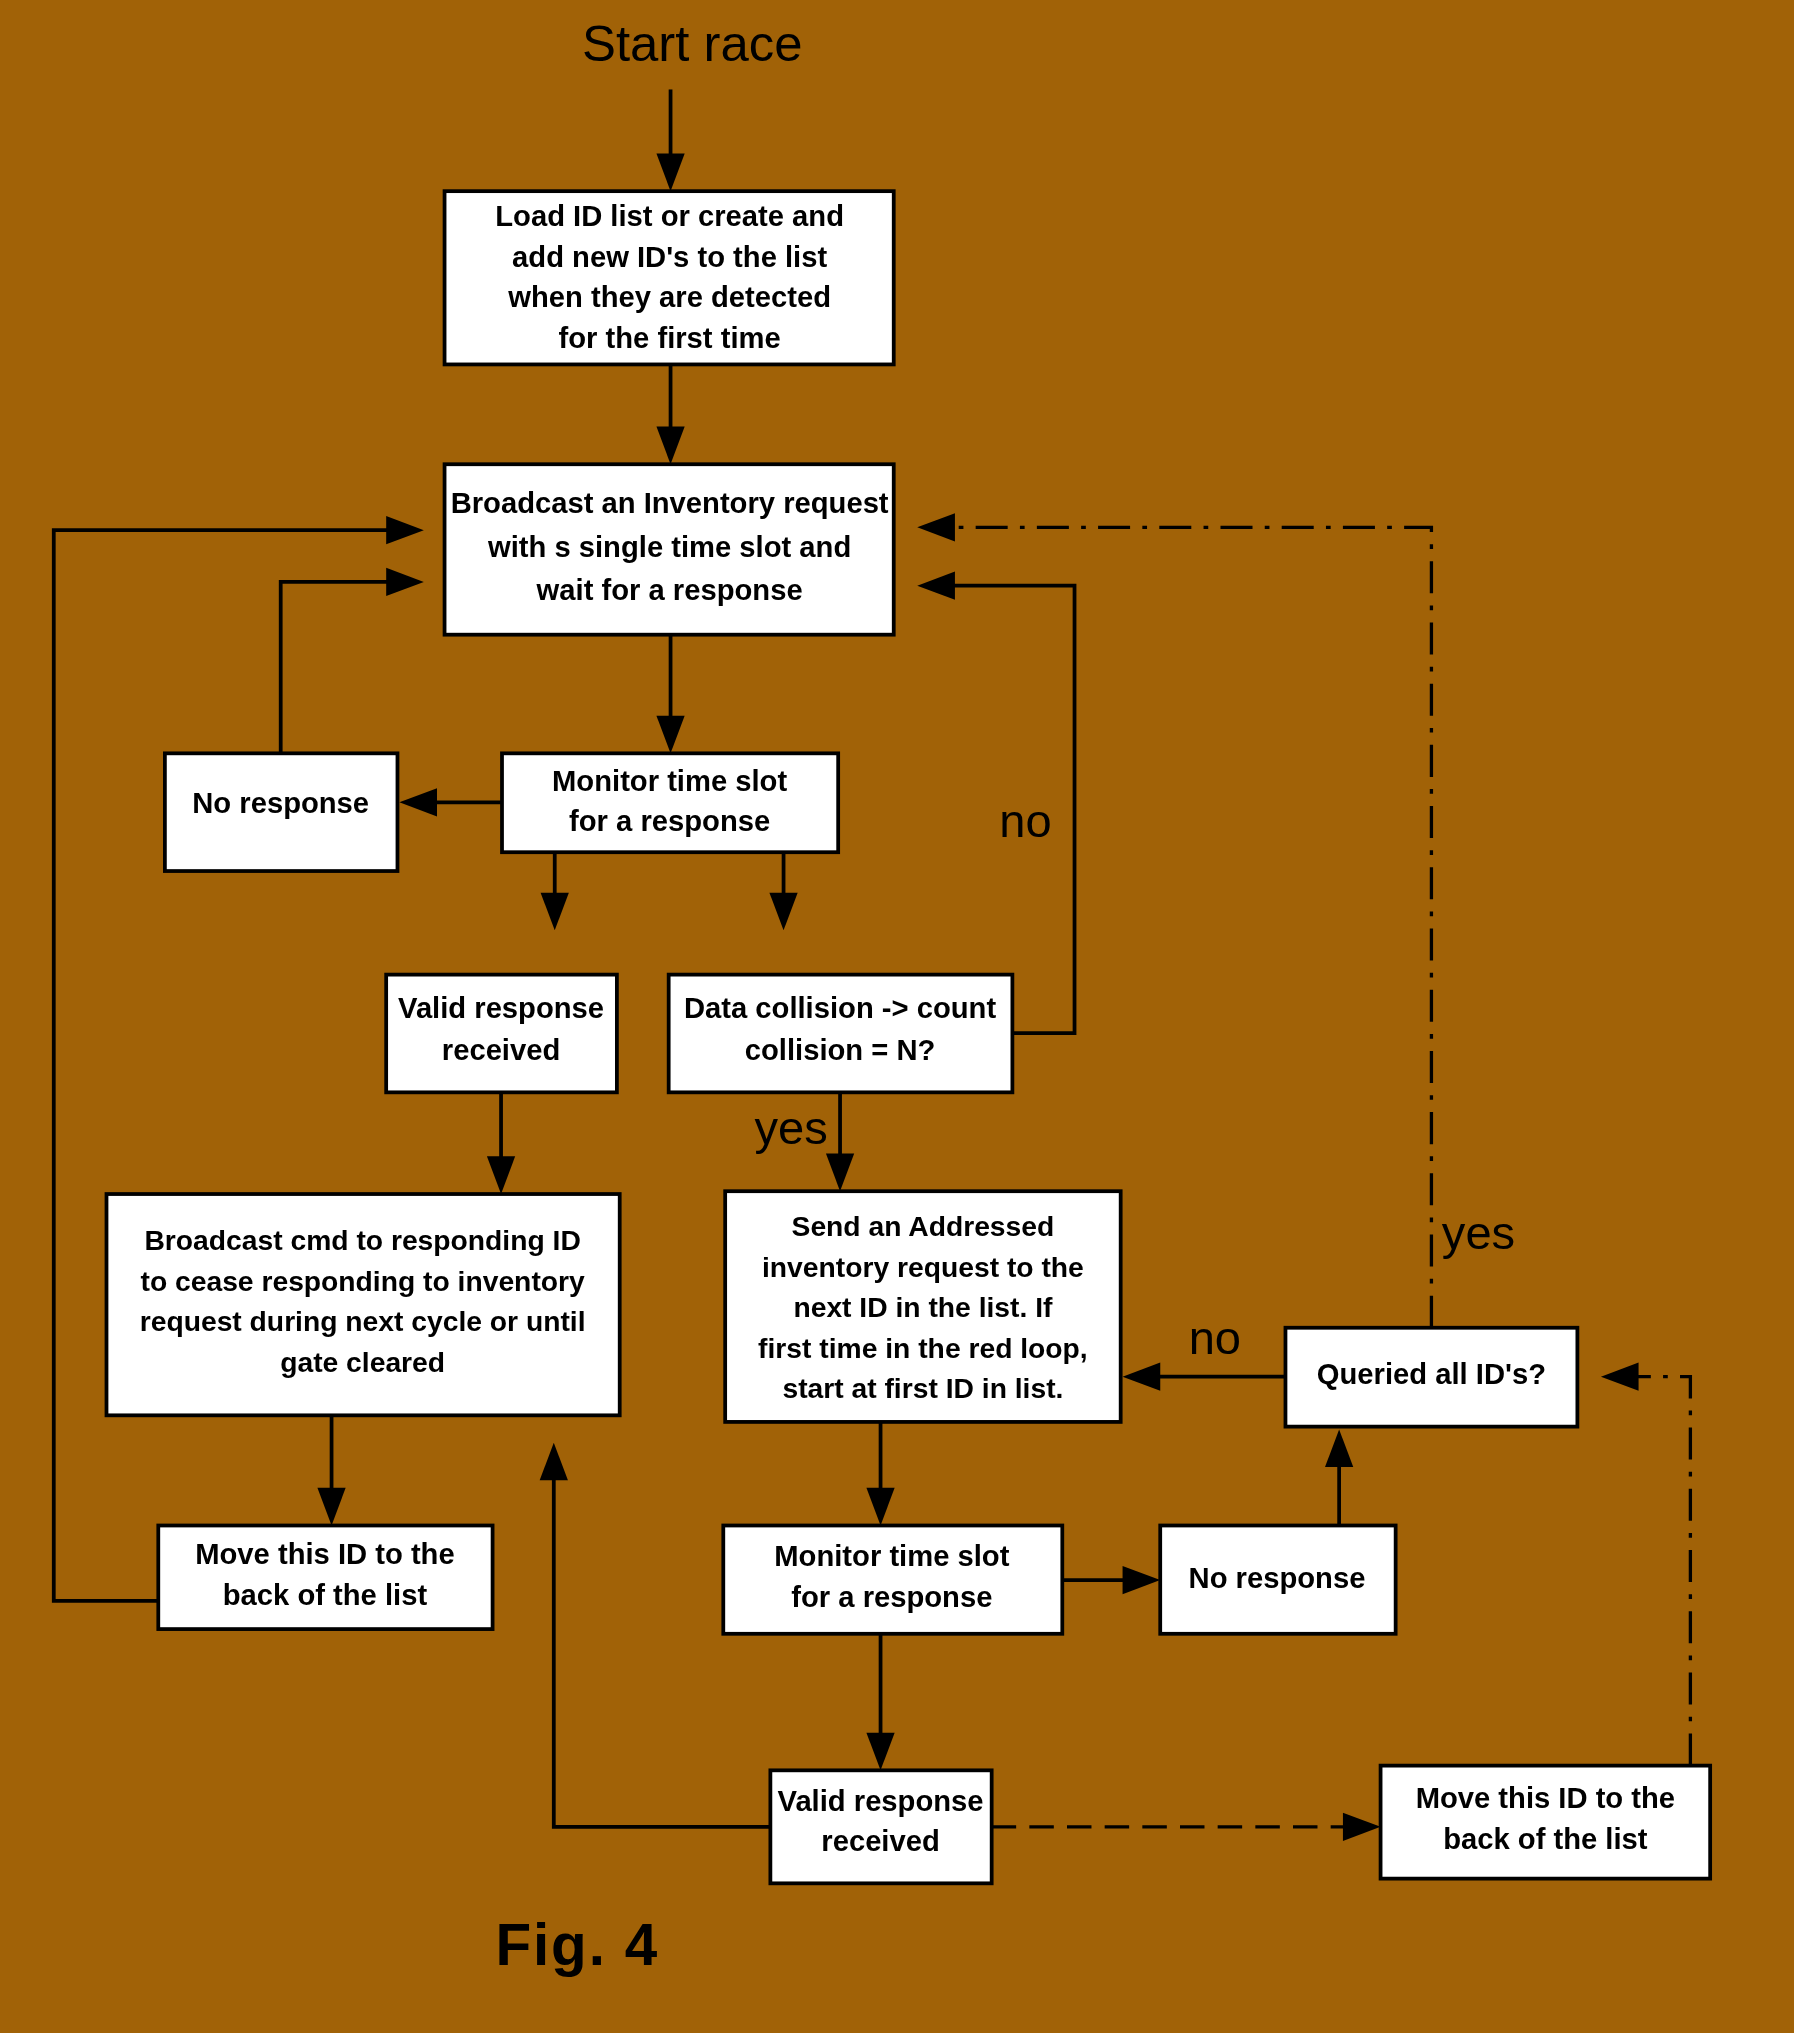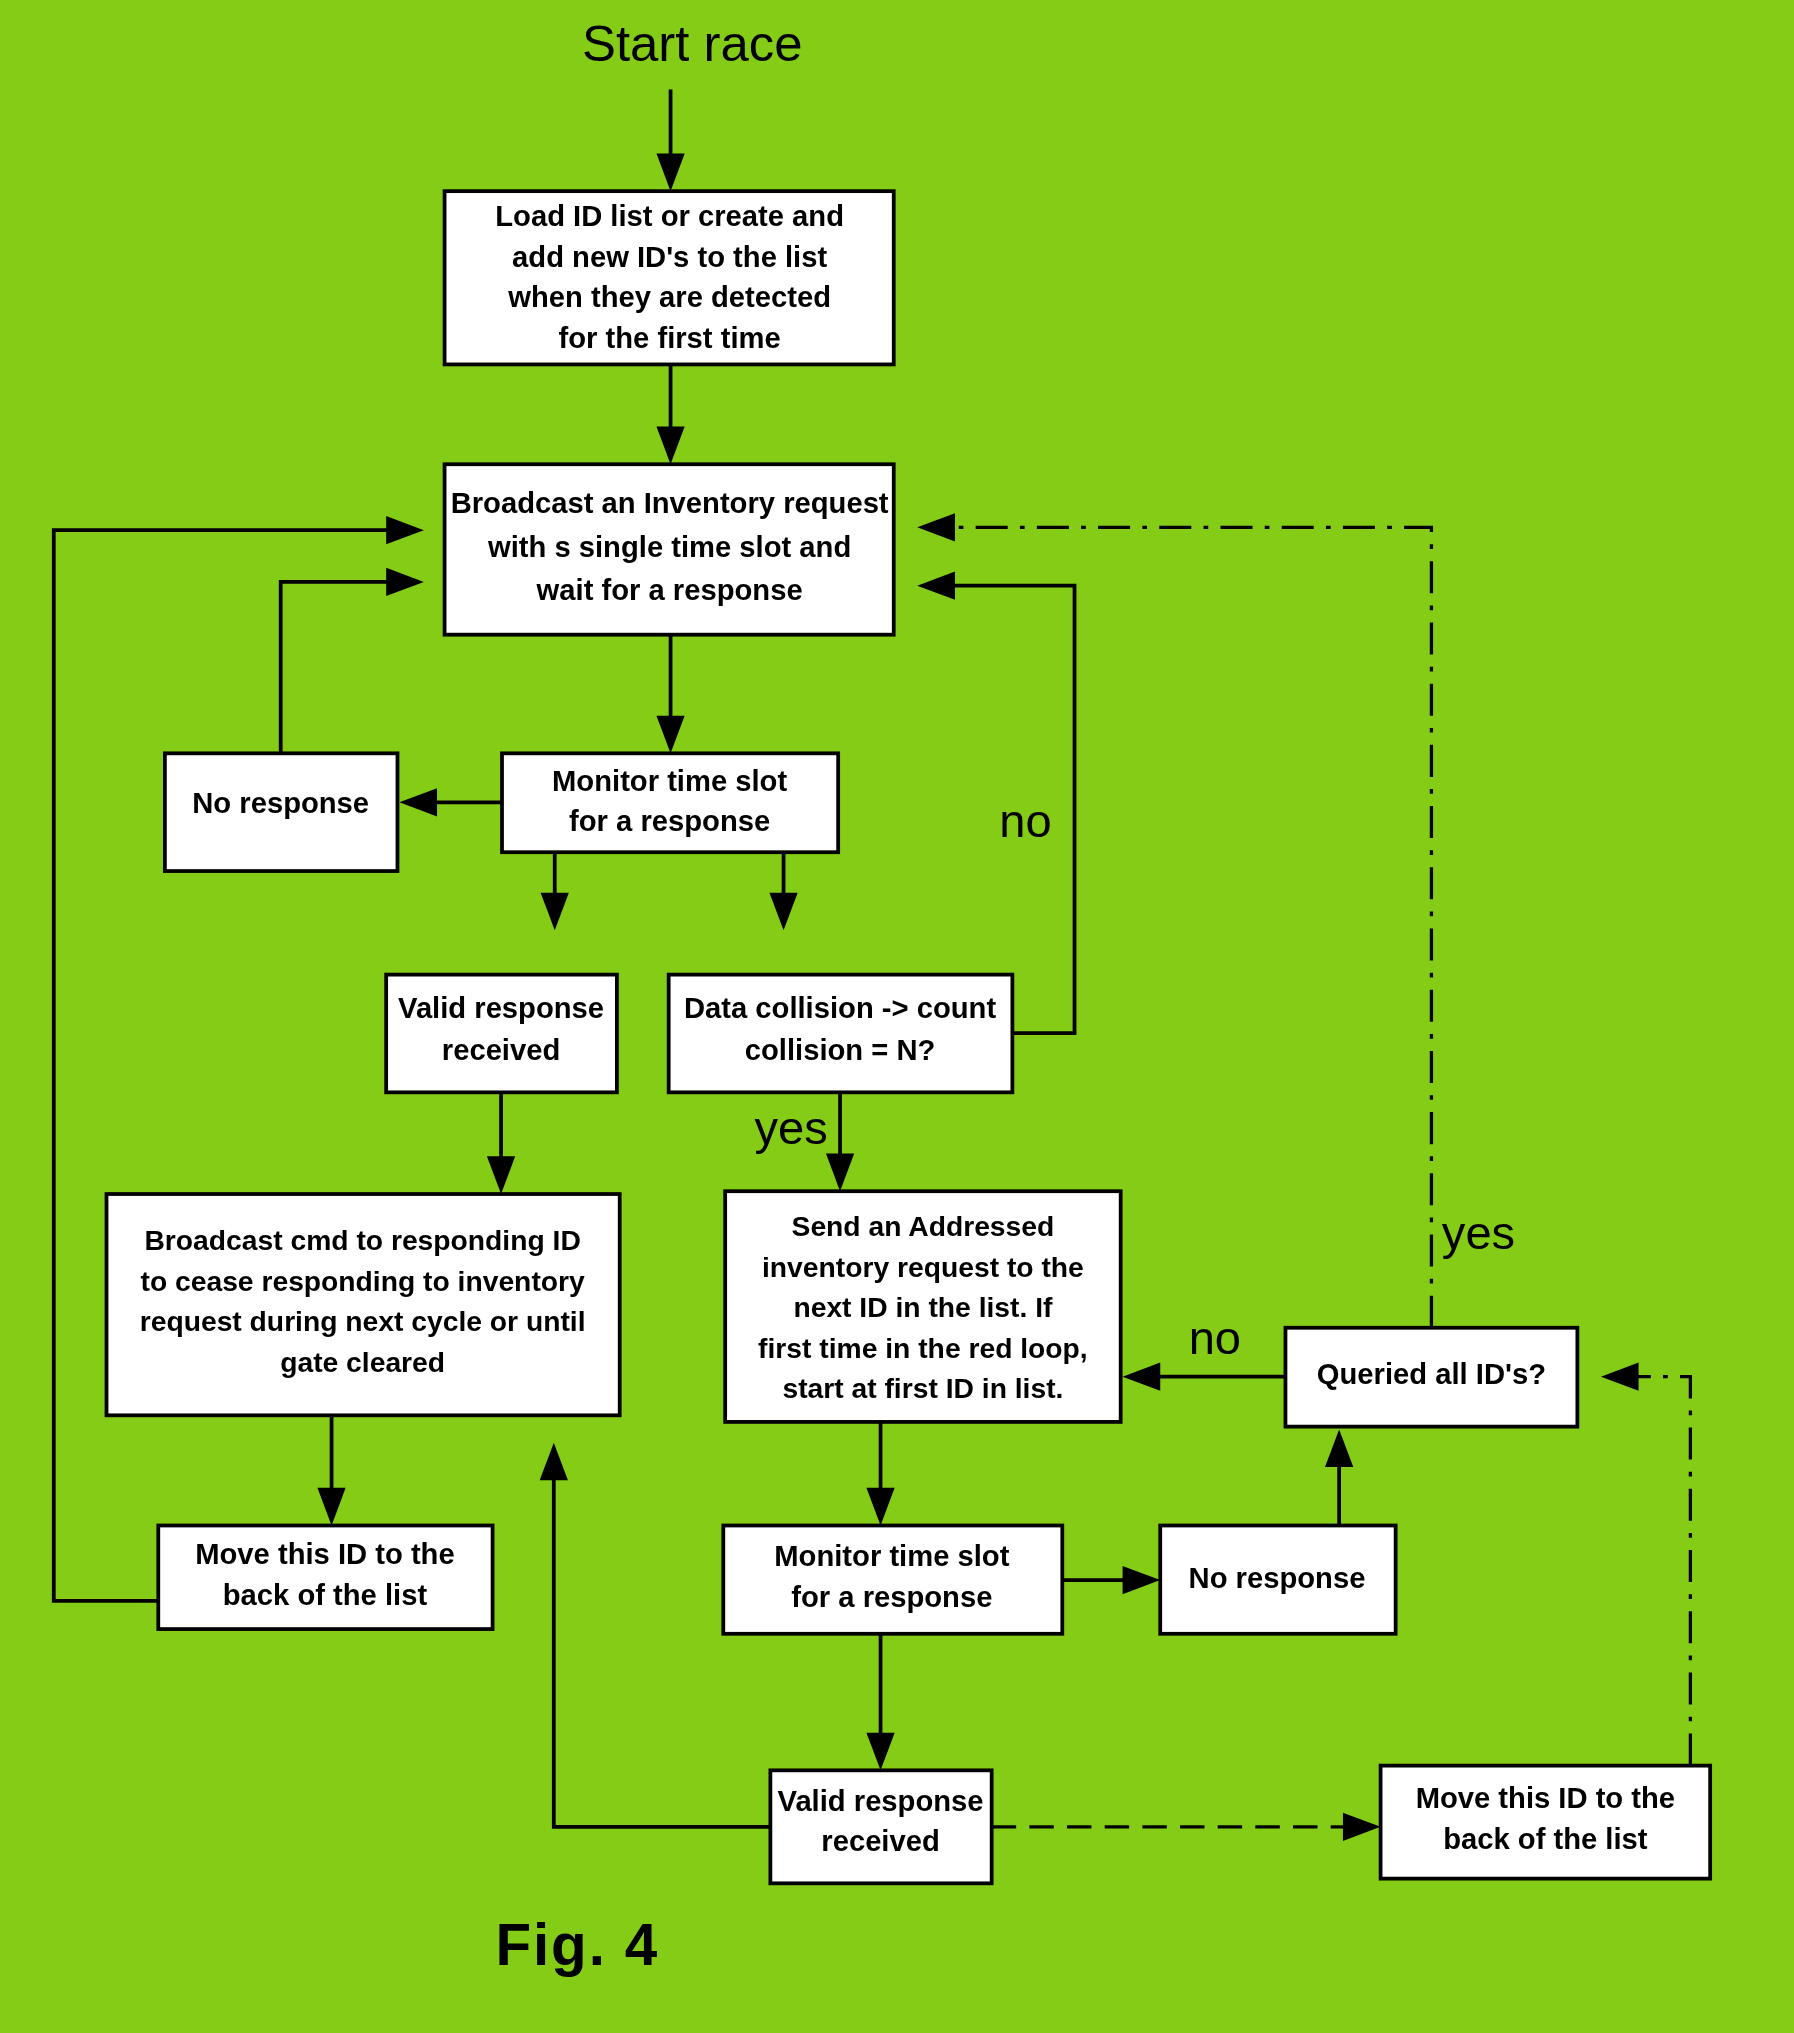--- a/index.html
+++ b/index.html
@@ -10,21 +10,21 @@
   body {
     width: 1795px;
     height: 2034px;
     font-family: "Liberation Sans", sans-serif;
     overflow: hidden;
   }
   #figure-root {
     position: relative;
     width: 1795px;
     height: 2034px;
-    background: #84cc16;
+    background: #a16207;
   }
   svg.flow {
     display: block;
     width: 1795px;
     height: 2034px;
   }
   .node-rect {
     fill: #ffffff;
     stroke: #000000;
     stroke-width: 4;

